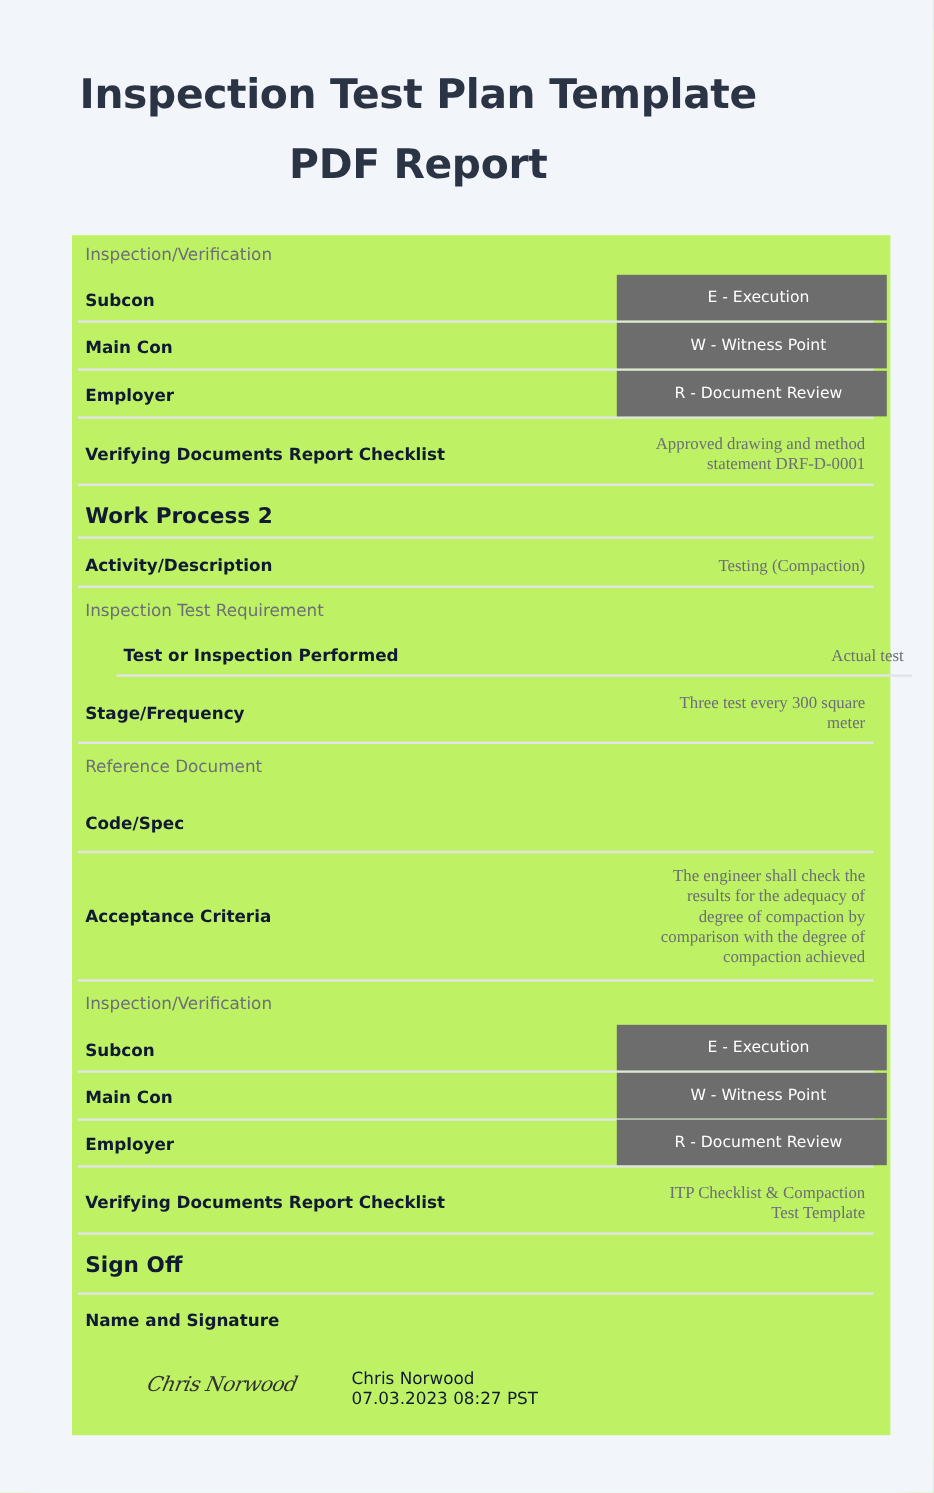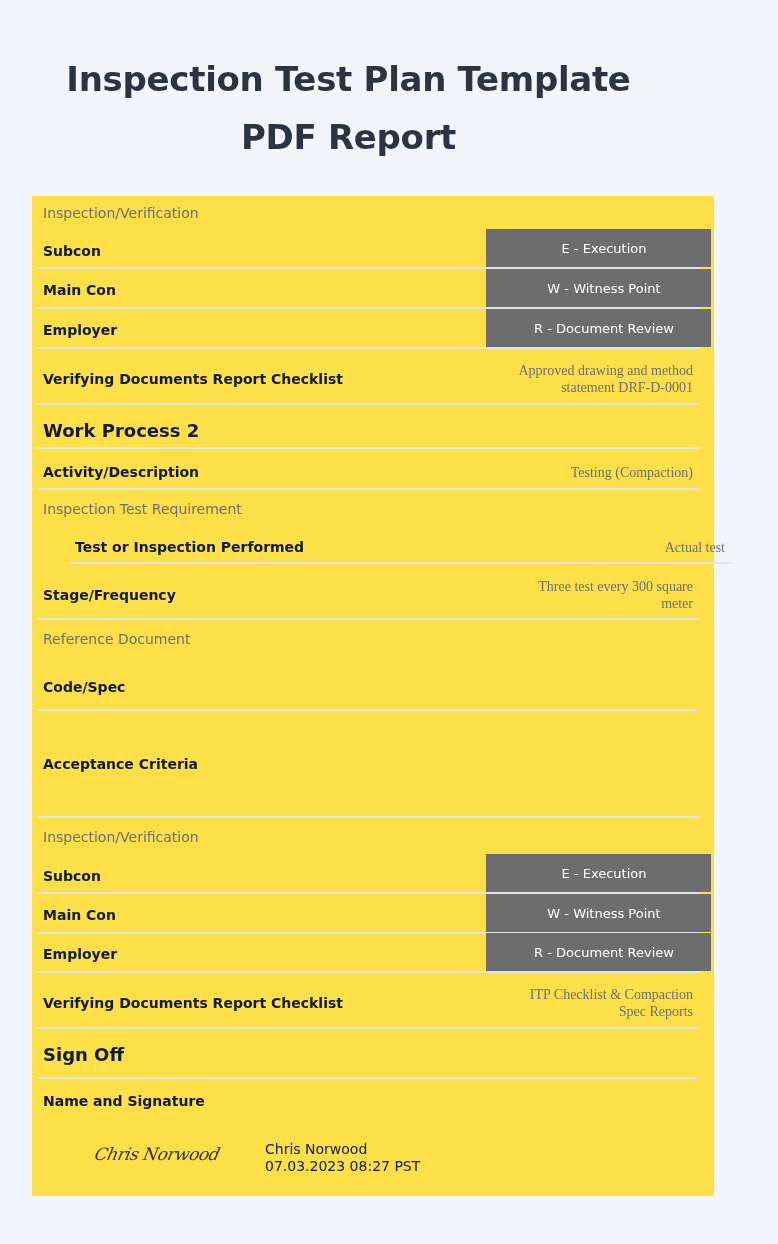--- a/index.html
+++ b/index.html
@@ -16,22 +16,22 @@
     }
     .title {
       position: absolute; left: 0; top: 50px; width: 697px;
       text-align: center;
       font-family: "DejaVu Sans", sans-serif;
       font-weight: bold; font-size: 34px; line-height: 58px;
       color: #2b3444;
       letter-spacing: -0.3px;
     }
     .card {
-      position: absolute; left: 32px; top: 196px; width: 682px; height: 1000px;
-      background: #fde047;
+      position: absolute; left: 60px; top: 196px; width: 682px; height: 1000px;
+      background: #bef264;
     }
     .inner { position: absolute; left: 5px; top: 0; width: 663px; }
     .row { position: absolute; left: 0; width: 663px; }
     .sep { border-bottom: 2px solid #e2e4e8; }
     .section {
       position: absolute; left: 6px; font-size: 14px; color: #6b6f76;
       font-family: "DejaVu Sans", sans-serif; font-weight: normal;
     }
     .label {
       position: absolute; left: 6px; font-size: 14px; font-weight: bold;
@@ -118,40 +118,47 @@
         <div>meter</div>
       </div>
     </div>
 
     <div class="section" style="top:435px;">Reference Document</div>
     <div class="row sep" style="top:463px;height:50px;">
       <div class="label" style="top:20px;">Code/Spec</div>
     </div>
     <div class="row sep" style="top:515px;height:105px;">
       <div class="label" style="top:45px;">Acceptance Criteria</div>
+      <div class="value" style="top:11px;">
+        <div>The engineer shall check the</div>
+        <div>results for the adequacy of</div>
+        <div>degree of compaction by</div>
+        <div>comparison with the degree of</div>
+        <div>compaction achieved</div>
+      </div>
     </div>
 
     <div class="section" style="top:633px;">Inspection/Verification</div>
     <div class="row sep" style="top:658px;height:38px;">
       <div class="label" style="top:14px;">Subcon</div>
       <div class="pill" style="top:0;">E - Execution</div>
     </div>
     <div class="row sep" style="top:698px;height:38px;">
       <div class="label" style="top:13px;">Main Con</div>
       <div class="pill" style="top:0;">W - Witness Point</div>
     </div>
     <div class="row sep" style="top:737px;height:38px;">
       <div class="label" style="top:13px;">Employer</div>
       <div class="pill" style="top:0;">R - Document Review</div>
     </div>
     <div class="row sep" style="top:777px;height:54px;">
       <div class="label" style="top:22px;">Verifying Documents Report Checklist</div>
       <div class="value" style="top:13px;">
         <div>ITP Checklist &amp; Compaction</div>
-        <div>Spec Reports</div>
+        <div>Test Template</div>
       </div>
     </div>
 
     <div class="row sep" style="top:833px;height:48px;">
       <div class="heading" style="top:15px;">Sign Off</div>
     </div>
     <div class="label" style="top:897px;">Name and Signature</div>
 
     <div class="sig-img">Chris Norwood</div>
     <div class="sig-text">

